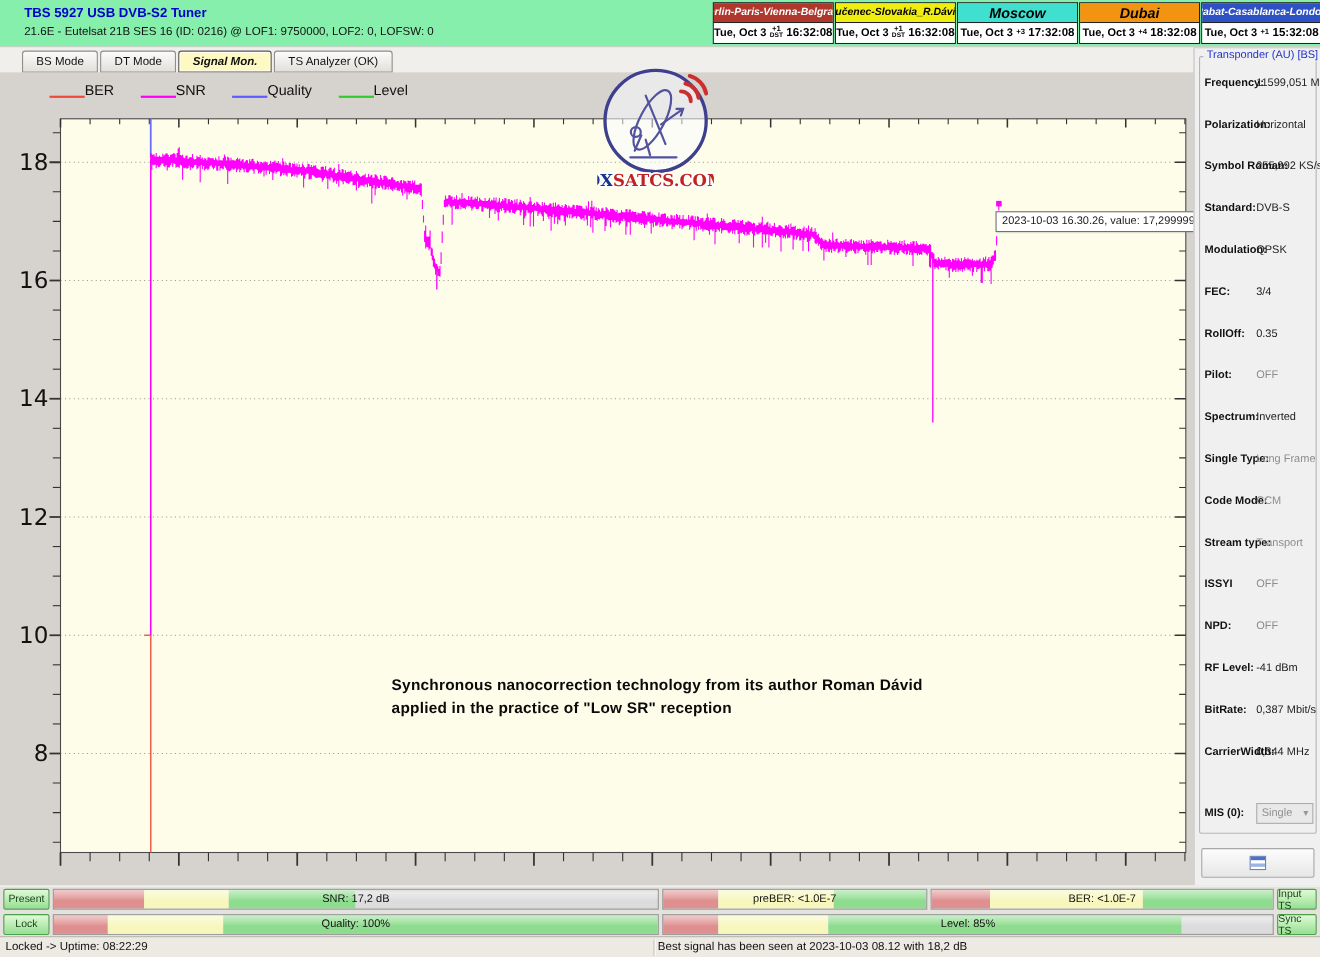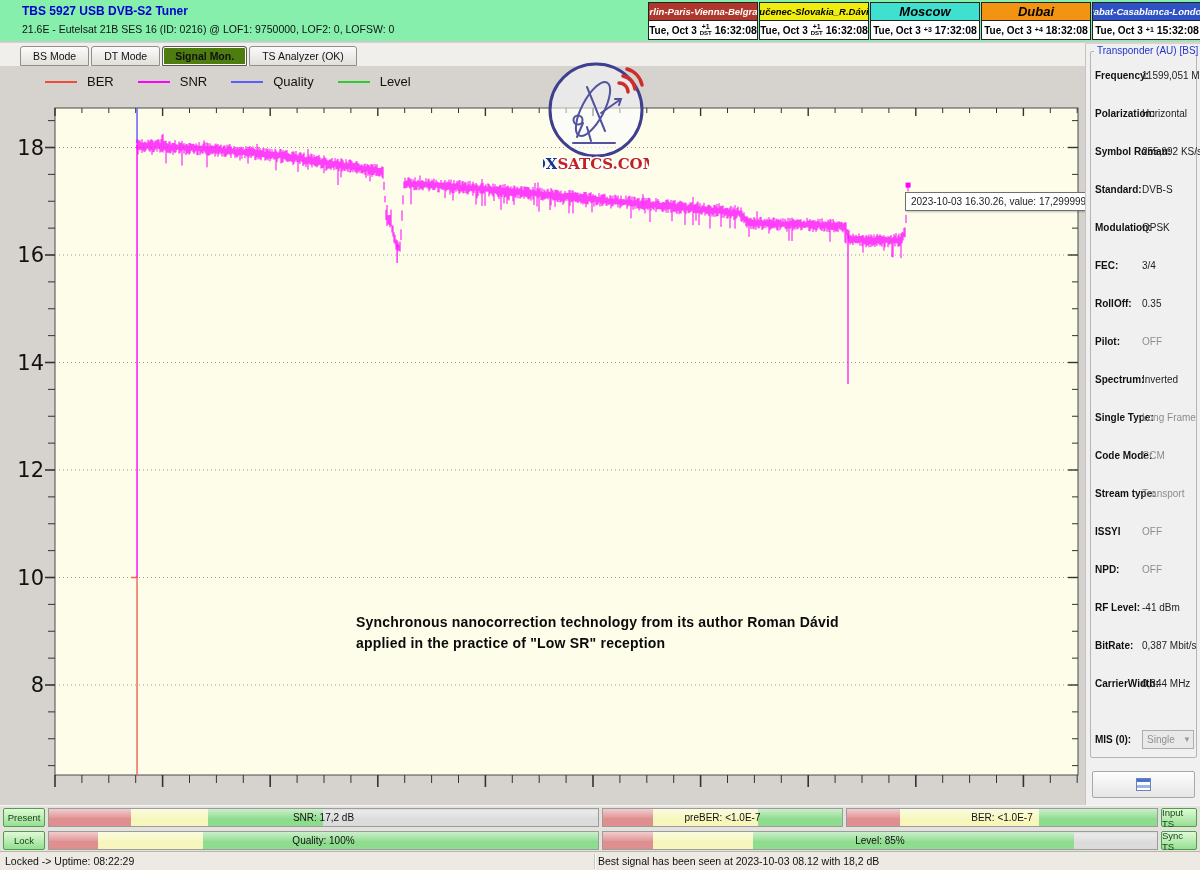--- a/index.html
+++ b/index.html
@@ -20,26 +20,26 @@
   .clock-time { height:18px; background:#fff; display:flex; align-items:center; justify-content:center; gap:3px; font-size:10px; font-weight:bold; color:#000; }
   .clock-off { display:flex; flex-direction:column; align-items:center; line-height:6px; }
   .clock-off .off { font-size:7px; font-weight:bold; }
   .clock-off .dst { font-size:6px; font-weight:bold; }
   .clock-hms { font-size:10.5px; }
 
   
   .tabbar { position:absolute; left:0; top:43px; width:1085px; height:23px; background:#f0efec; display:flex; align-items:flex-end; padding-left:20px; }
   .tab { height:20px; margin-right:2px; padding:0 12px; display:flex; align-items:center; justify-content:center;
          font-size:10.5px; color:#111; background:linear-gradient(#fbfbfb,#e2e0da); border:1px solid #8f8f8f; border-radius:3px 3px 0 0; cursor:default; }
-  .tab.active { background:#4d7c0f; border-color:#5a5a5a; box-shadow:inset 0 0 0 1px #fff; font-weight:bold; }
+  .tab.active { background:#fef9c3; border-color:#5a5a5a; box-shadow:inset 0 0 0 1px #fff; font-weight:bold;font-style:italic; }
 
   
   .chart-panel { position:absolute; left:0; top:66px; width:1085px; height:739px; background:#d6d3ce; }
   .legend { position:absolute; left:45px; top:8px; display:flex; align-items:center; gap:24px; }
-  .legend-item { display:flex; align-items:center; gap:10px; }
+  .legend-item { display:flex; align-items:flex-end; }
   .legend-line { width:32px; height:0; border-top:2px solid; }
   .legend-label { font-size:13px; color:#111; }
   .plot-svg { position:absolute; left:0; top:0; }
 
   .tooltip { position:absolute; left:905px; top:126px; height:19px; background:#fff; border:1px solid #707070;
              box-shadow:1px 1px 2px rgba(0,0,0,.25); font-size:10px; color:#222; padding:3px 5px; white-space:nowrap; }
   .annotation { position:absolute; left:356px; top:546px; font-size:14px; font-weight:bold; color:#0a0a0a; line-height:21px; letter-spacing:.2px; }
 
   .logo { position:absolute; left:543px; top:-9px; width:106px; height:122px; }
 

